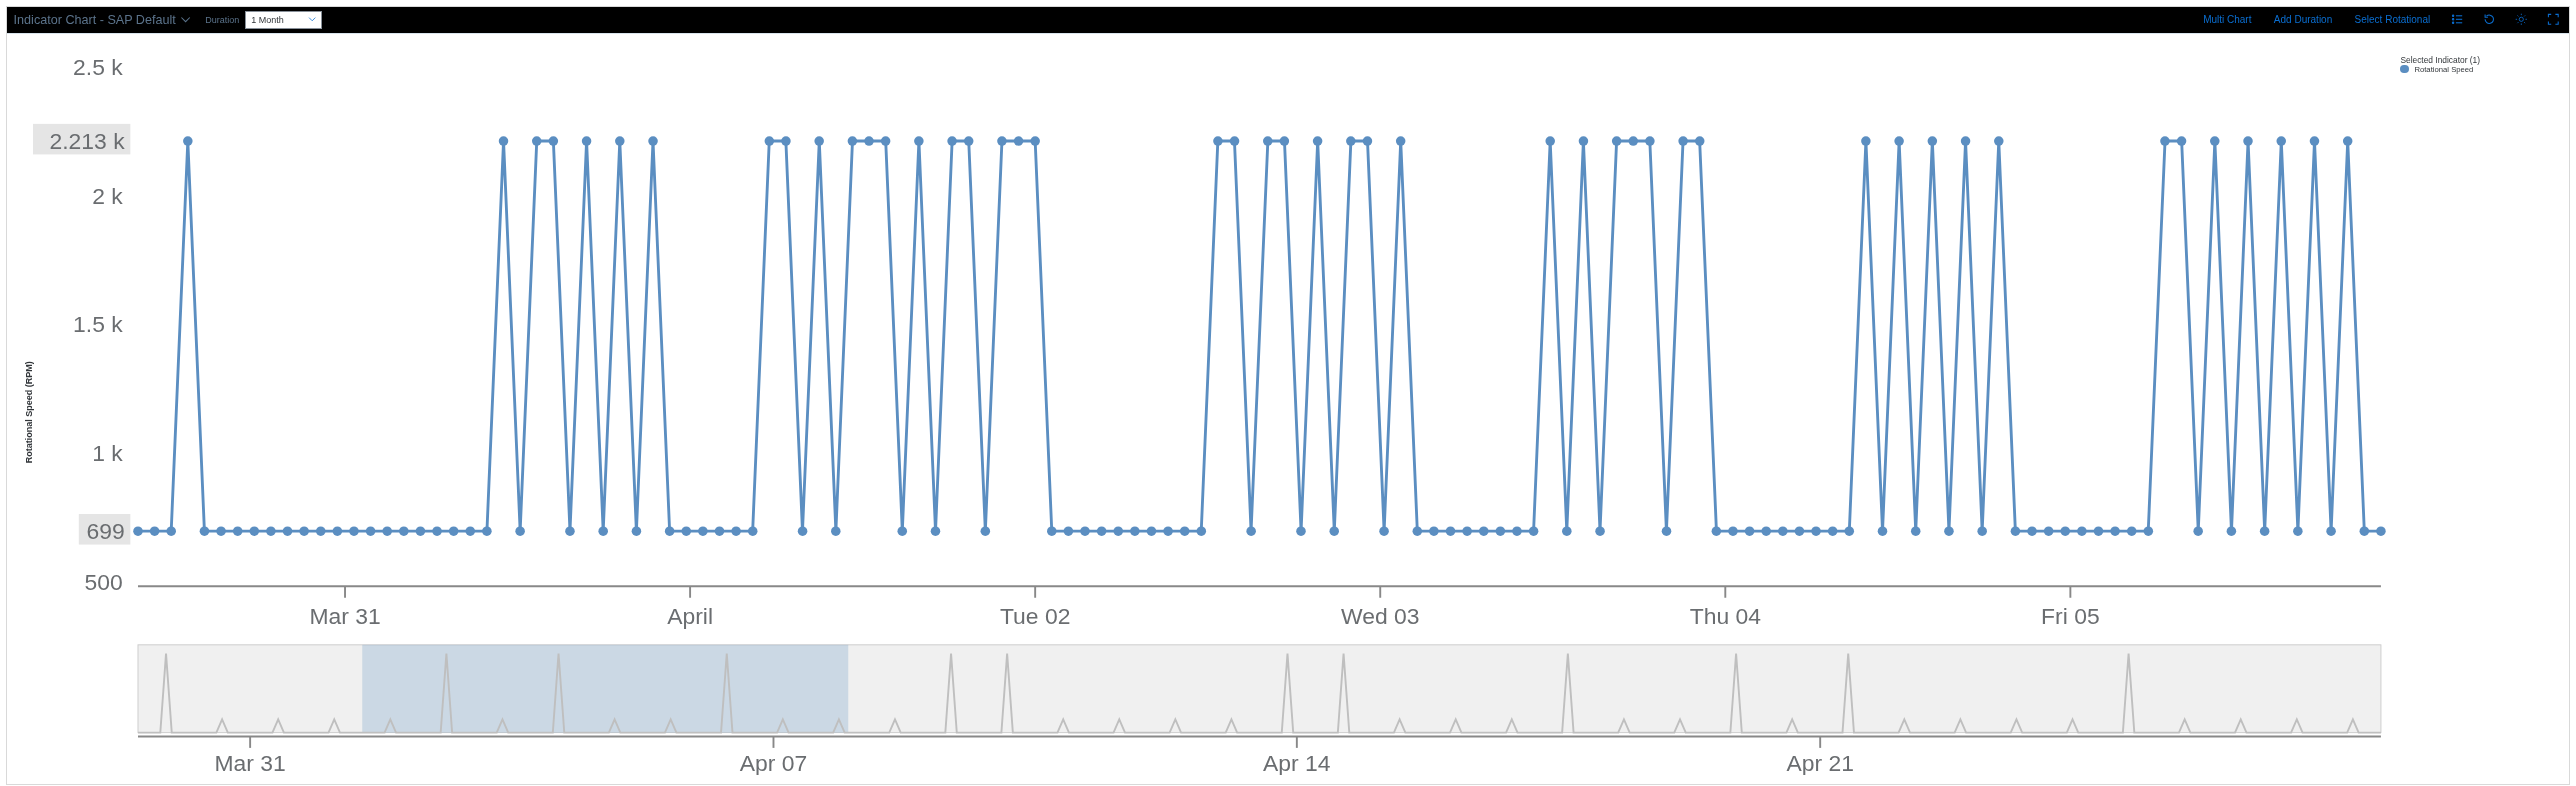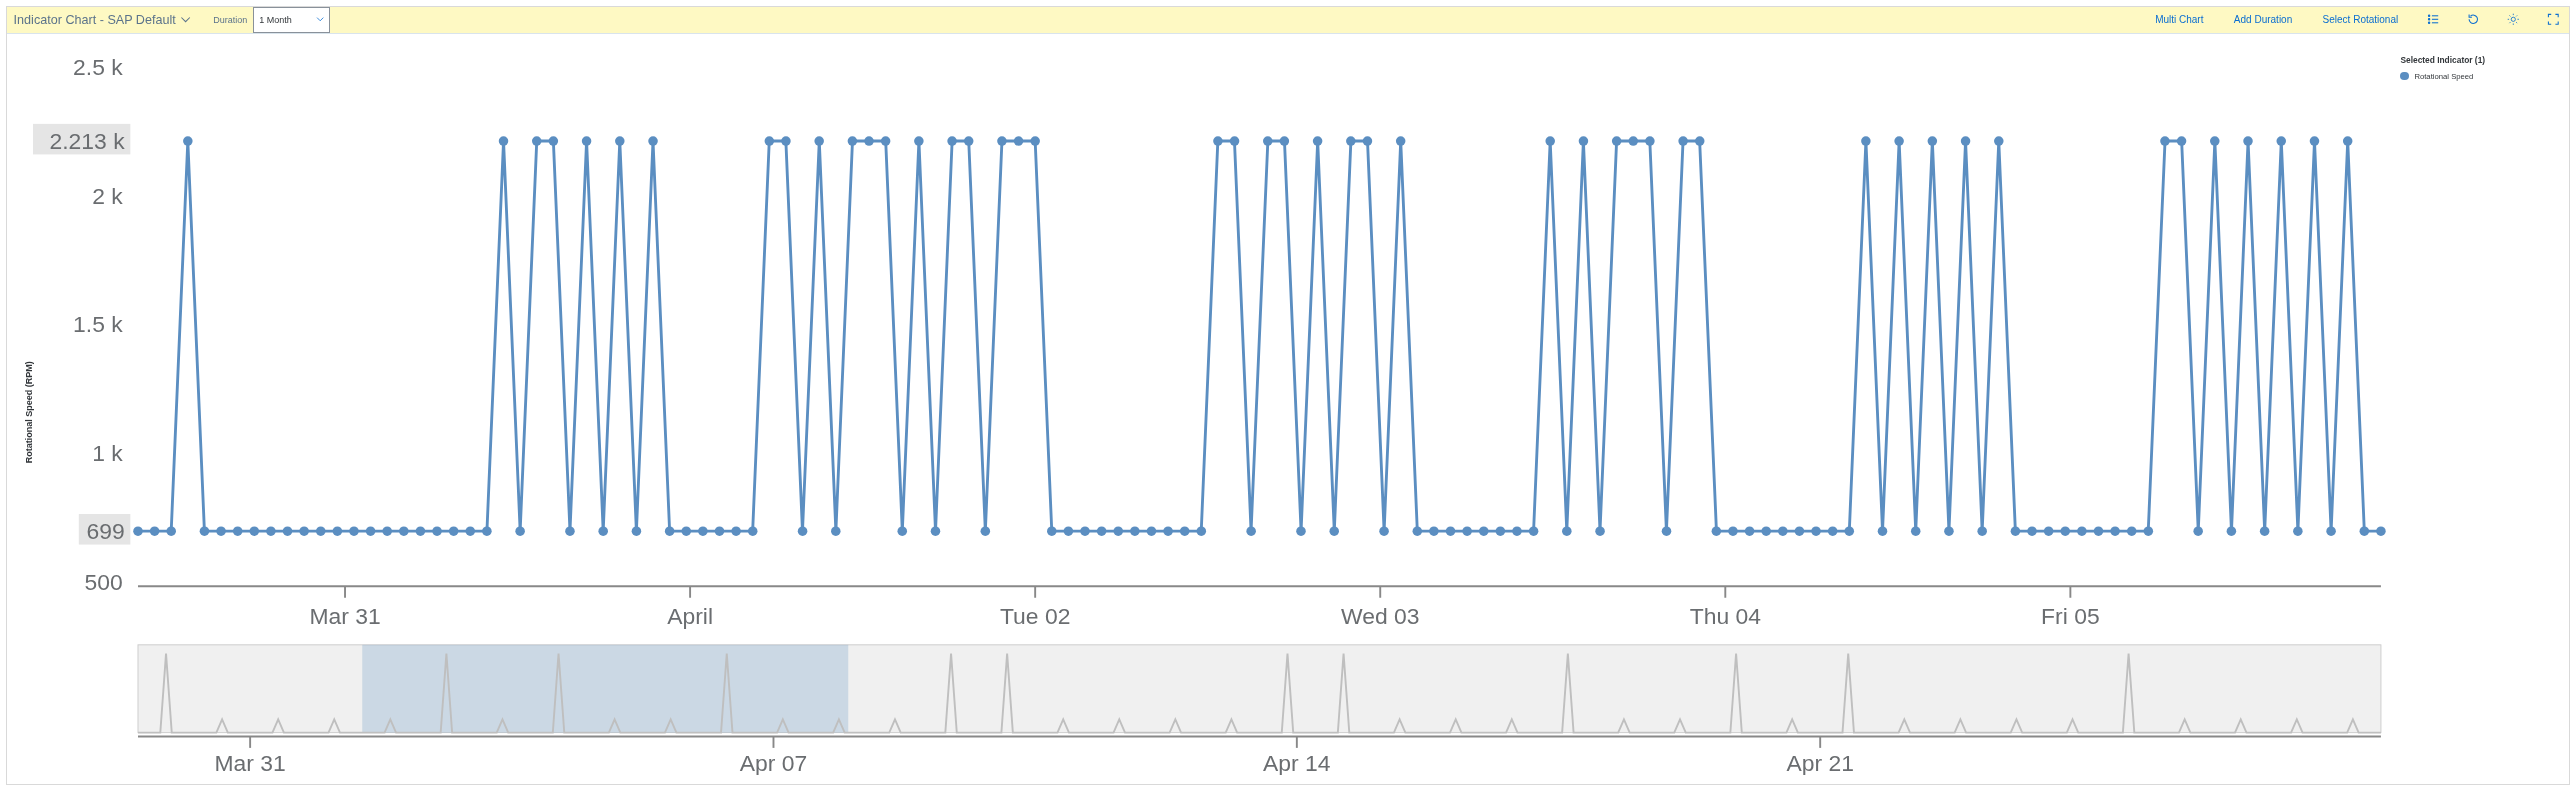--- a/index.html
+++ b/index.html
@@ -10,44 +10,44 @@
     color: #32363a;
     background: #fff;
   }
   .panel {
     border: 0.7px solid #d9d9d9;
     margin: 5.6px;
   }
   .toolbar {
     display: flex;
     align-items: center;
-    background: #fef9c3;
+    background: #000000;
     border-bottom: 0.7px solid #d9e4ec;
     padding: 2.8px 7px;
-    gap: 22px;
+    gap: 14px;
     height: 27px;
   }
   .title-btn {
     display: flex;
     align-items: center;
     gap: 4.2px;
     color: #5b738b;
     font-size: 12.6px;
     cursor: pointer;
   }
   .duration-wrap {
     display: flex;
     align-items: center;
     gap: 5.6px;
     color: #5b738b;
     font-size: 9px;
   }
   .select {
     border: 0.7px solid #89919a;
-    height: 26px;
+    height: 18px;
     width: 77px;
     display: flex;
     align-items: center;
     justify-content: space-between;
     padding: 0 4.2px 0 5.6px;
     background: #fff;
     color: #32363a;
     font-size: 9px;
     cursor: pointer;
   }
@@ -74,21 +74,21 @@
   }
   .chart-main {
     flex: 1;
     min-width: 0;
   }
   .legend {
     width: 155px;
     padding-top: 7px;
     font-size: 8.4px;
   }
-  .legend-title { font-weight: 700; margin-bottom: 7px; }
+  .legend-title { font-weight: 400; }
   .legend-item { display: flex; align-items: center; gap: 5.6px; font-weight: 400; font-size: 7.7px; }
   .legend-swatch { width: 8.4px; height: 8.4px; border-radius: 50%; background:#5b8ec1; }
   svg text { font-family: inherit; fill:#6a6d70; }
   .ylabel {
     writing-mode: vertical-rl;
     transform: rotate(180deg);
     font-weight: 700;
     font-size: 9px;
     color: #32363a;
     padding-right: 2.8px;

